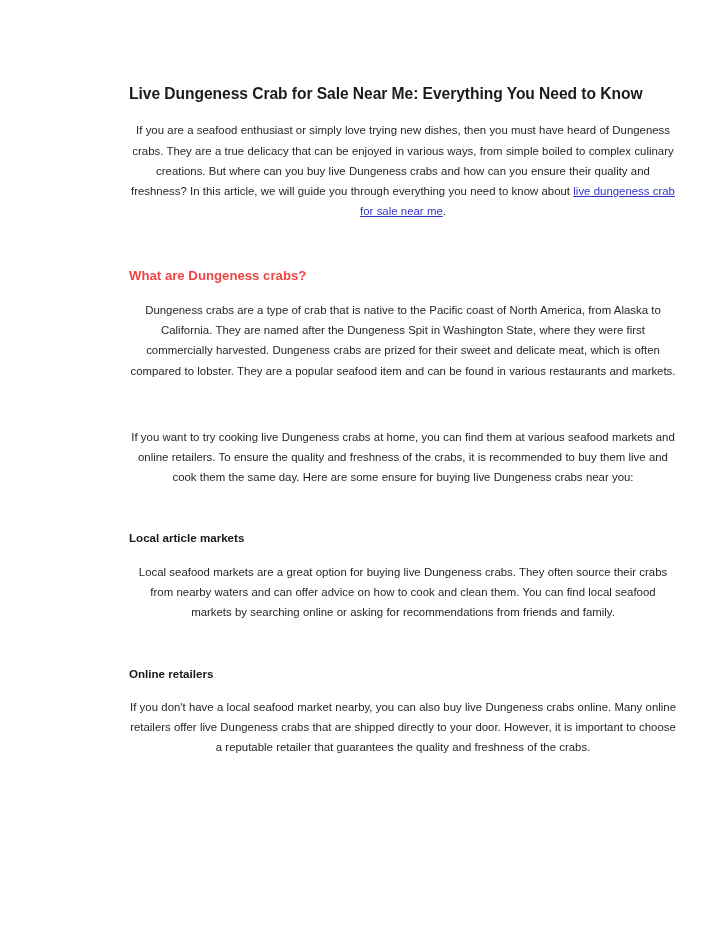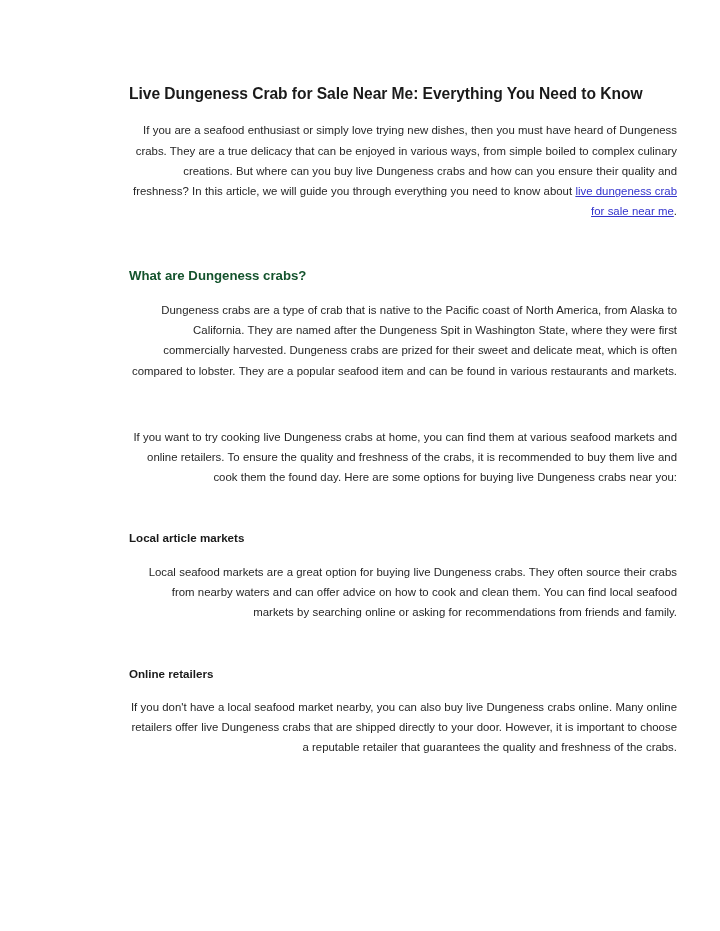--- a/index.html
+++ b/index.html
@@ -33,21 +33,21 @@
     font-size: 15.6px;
     font-weight: bold;
     color: #1a1a1a;
     margin: 0 0 17px 0;
     line-height: 1.25;
     letter-spacing: -0.05px;
   }
   h2.section-h2 {
     font-size: 13.2px;
     font-weight: bold;
-    color: #14532d;
+    color: #ef4444;
     margin: 0 0 16px 0;
     line-height: 1.25;
   }
   h3.section-h3 {
     font-size: 12.1px;
     font-weight: bold;
     color: #1a1a1a;
     margin: 0 0 16px 0;
     line-height: 1.25;
   }
@@ -56,21 +56,21 @@
     font-weight: bold;
     color: #1a1a1a;
     margin: 0 0 16px 0;
     line-height: 1.25;
   }
   p.body-text {
     font-size: 11.4px;
     color: #262626;
     margin: 0;
     line-height: 20.2px;
-    text-align: right;
+    text-align: center;
     word-spacing: 0.15px;
   }
   .gap-after-para {
     height: 46px;
   }
   .gap-after-para-short {
     height: 44px;
   }
   a.inline-link {
     color: #3333cc;
@@ -87,21 +87,21 @@
 
     <p class="body-text"><span>If you are a seafood enthusiast or simply love trying new dishes, then you must have heard of Dungeness crabs. They are a true delicacy that can be enjoyed in various ways, from simple boiled to complex culinary creations. But where can you buy live Dungeness crabs and how can you ensure their quality and freshness? In this article, we will guide you through everything you need to know about </span><a class="inline-link" href="#">live dungeness crab for sale near me</a><span>.</span></p>
 
     <div class="gap-after-para"></div>
 
     <h2 class="section-h2">What are Dungeness crabs?</h2>
     <p class="body-text">Dungeness crabs are a type of crab that is native to the Pacific coast of North America, from Alaska to California. They are named after the Dungeness Spit in Washington State, where they were first commercially harvested. Dungeness crabs are prized for their sweet and delicate meat, which is often compared to lobster. They are a popular seafood item and can be found in various restaurants and markets.</p>
 
     <div class="gap-after-para"></div>
 
-    <p class="body-text">If you want to try cooking live Dungeness crabs at home, you can find them at various seafood markets and online retailers. To ensure the quality and freshness of the crabs, it is recommended to buy them live and cook them the found day. Here are some options for buying live Dungeness crabs near you:</p>
+    <p class="body-text">If you want to try cooking live Dungeness crabs at home, you can find them at various seafood markets and online retailers. To ensure the quality and freshness of the crabs, it is recommended to buy them live and cook them the same day. Here are some ensure for buying live Dungeness crabs near you:</p>
 
     <div class="gap-after-para-short"></div>
 
     <h4 class="section-h4">Local article markets</h4>
     <p class="body-text">Local seafood markets are a great option for buying live Dungeness crabs. They often source their crabs from nearby waters and can offer advice on how to cook and clean them. You can find local seafood markets by searching online or asking for recommendations from friends and family.</p>
 
     <div class="gap-after-para-short"></div>
 
     <h4 class="section-h4">Online retailers</h4>
     <p class="body-text">If you don't have a local seafood market nearby, you can also buy live Dungeness crabs online. Many online retailers offer live Dungeness crabs that are shipped directly to your door. However, it is important to choose a reputable retailer that guarantees the quality and freshness of the crabs.</p>

